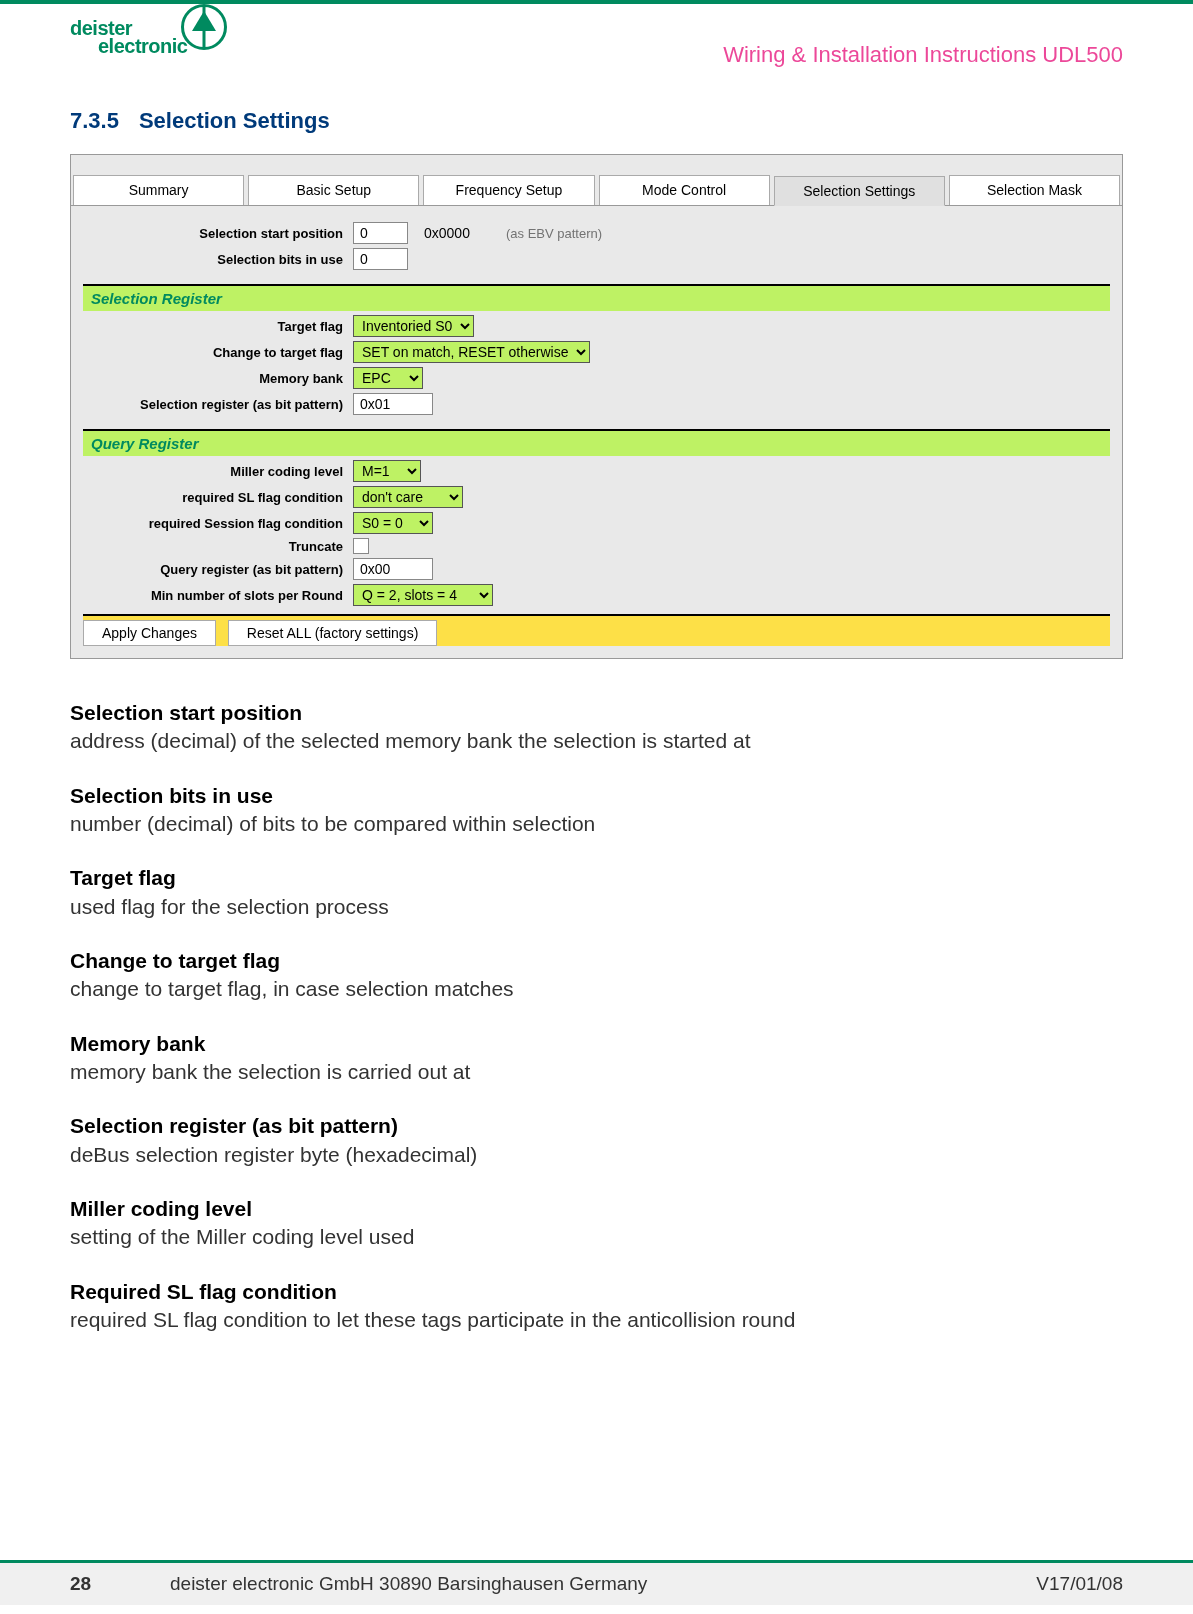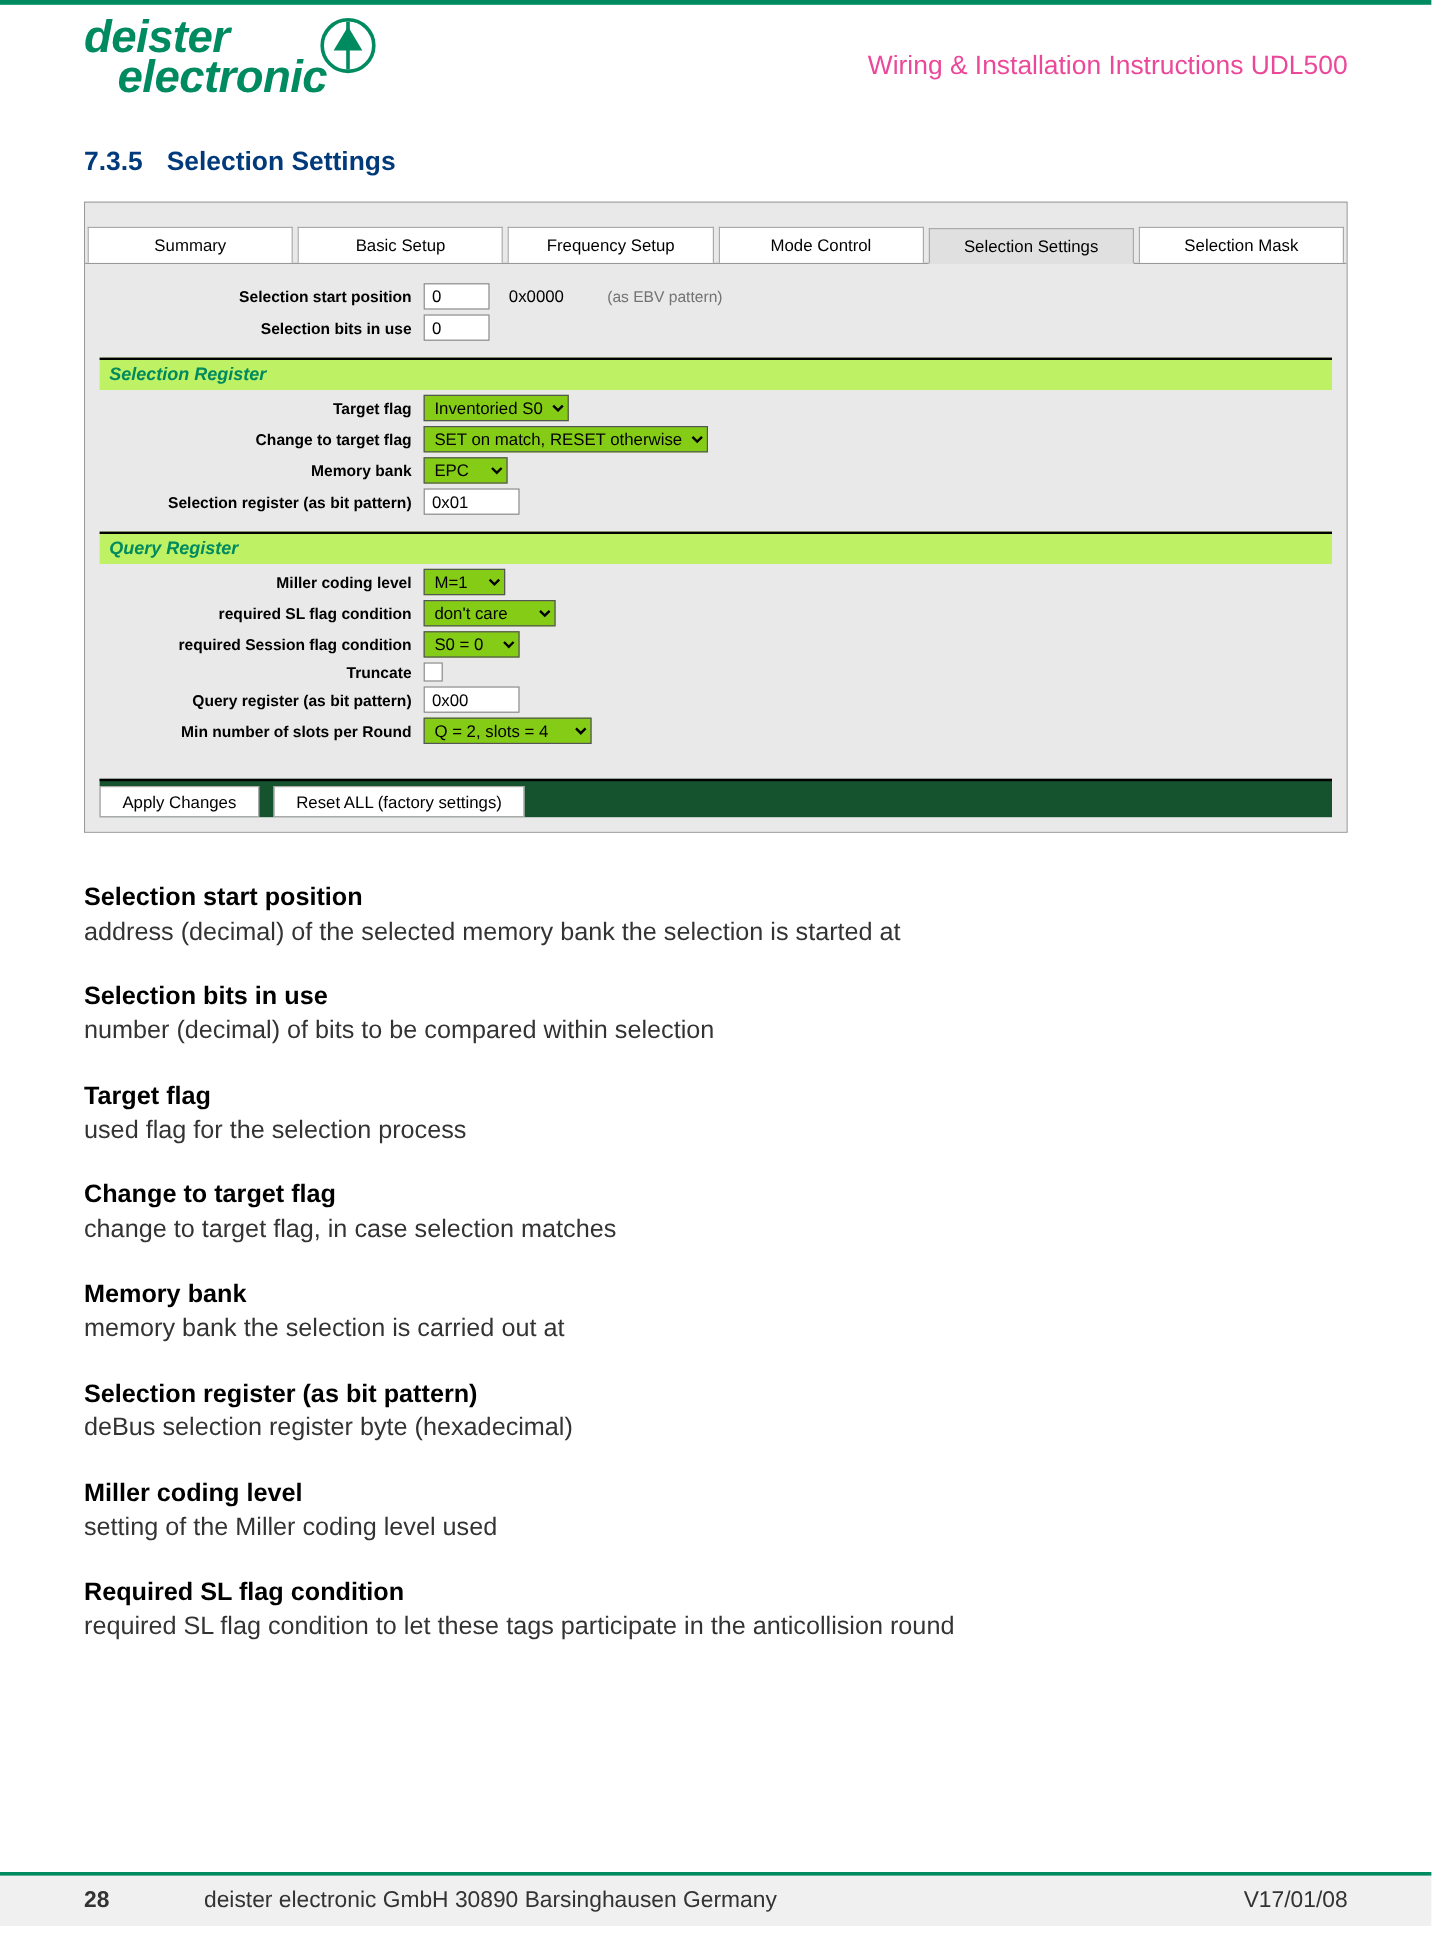--- a/index.html
+++ b/index.html
@@ -29,25 +29,24 @@
   .header-row {
     display: flex;
     justify-content: space-between;
     align-items: flex-start;
     padding-top: 10px;
     margin-bottom: 40px;
   }
   .logo {
     color: #008a5f;
     font-weight: bold;
-    font-size: 38px;
+    font-size: 20px;
     line-height: 0.9;
     display: flex;
     align-items: center;
-    font-style: italic;
   }
   .logo-text { display: inline-block; }
   .logo-line1 { display: block; letter-spacing: -0.5px; }
   .logo-line2 { display: block; margin-left: 28px; letter-spacing: -0.5px; text-align: center; }
   .logo-mark {
     display: inline-block;
     width: 46px; height: 46px;
     border: 3px solid #008a5f;
     border-radius: 50%;
     position: relative;
@@ -138,21 +137,21 @@
     background: #fff;
     border: 1px solid #888;
     padding: 2px 6px;
     font-size: 14px;
     height: 22px;
     font-family: Tahoma, Arial, sans-serif;
   }
   .form-input.small { width: 55px; }
   .form-input.med { width: 80px; }
   .form-select {
-    background: #84cc16;
+    background: #bef264;
     border: 1px solid #555;
     padding: 1px 4px;
     font-size: 14px;
     height: 22px;
     font-family: Tahoma, Arial, sans-serif;
   }
   .checkbox-box {
     width: 16px; height: 16px;
     background: #fff;
     border: 1px solid #888;
@@ -169,23 +168,23 @@
     margin: 14px 0 4px 0;
     padding: 4px 8px;
   }
   .section-bar-title {
     color: #008a5f;
     font-weight: bold;
     font-style: italic;
     font-size: 15px;
   }
   .apply-row {
-    background: #14532d;
+    background: #fde047;
     border-top: 2px solid #000;
-    margin-top: 29px;
+    margin-top: 8px;
     padding-top: 4px;
   }
   .apply-btn {
     background: #fff;
     border: 1px solid #aaa;
     padding: 4px 18px;
     font-size: 14px;
     margin-right: 8px;
     cursor: pointer;
     font-family: Tahoma, Arial, sans-serif;

